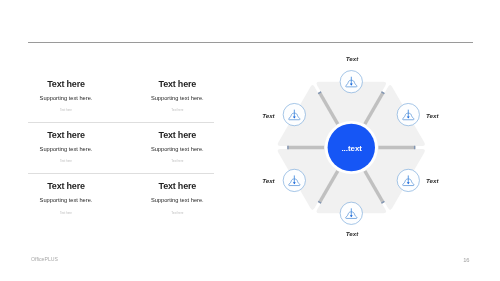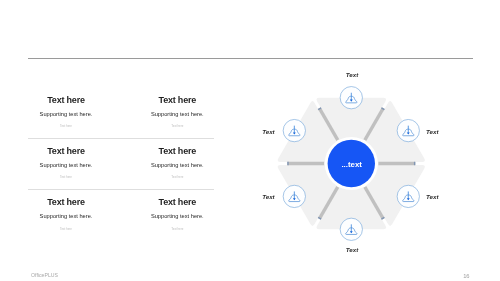--- a/index.html
+++ b/index.html
@@ -1,19 +1,19 @@
 <!DOCTYPE html>
 <html><head>
 <meta charset="utf-8">
 <style>
   html,body{margin:0;padding:0;}
   body{width:500px;height:281px;background:#ffffff;
        font-family:"Liberation Sans",sans-serif;overflow:hidden;position:relative;
        -webkit-font-smoothing:antialiased;}
-  .slide{position:absolute;left:0;top:16px;width:500px;height:238px;background:#fff;}
+  .slide{position:absolute;left:0;top:0;width:500px;height:238px;background:#fff;}
 
   .top-rule{position:absolute;left:27.8px;top:42px;width:445px;height:0;
             border-top:0.8px solid #9a9a9a;}
 
   .left-col{position:absolute;left:0px;top:0px;width:240px;height:281px;}
   .lcell{position:absolute;width:120px;text-align:center;}
   .lcell.c0{left:6px;}
   .lcell.c1{left:117.3px;}
   .ltitle{position:absolute;left:0;top:0;width:100%;font-size:9px;line-height:9px;
           font-weight:bold;color:#1f1f1f;letter-spacing:-0.2px;}

